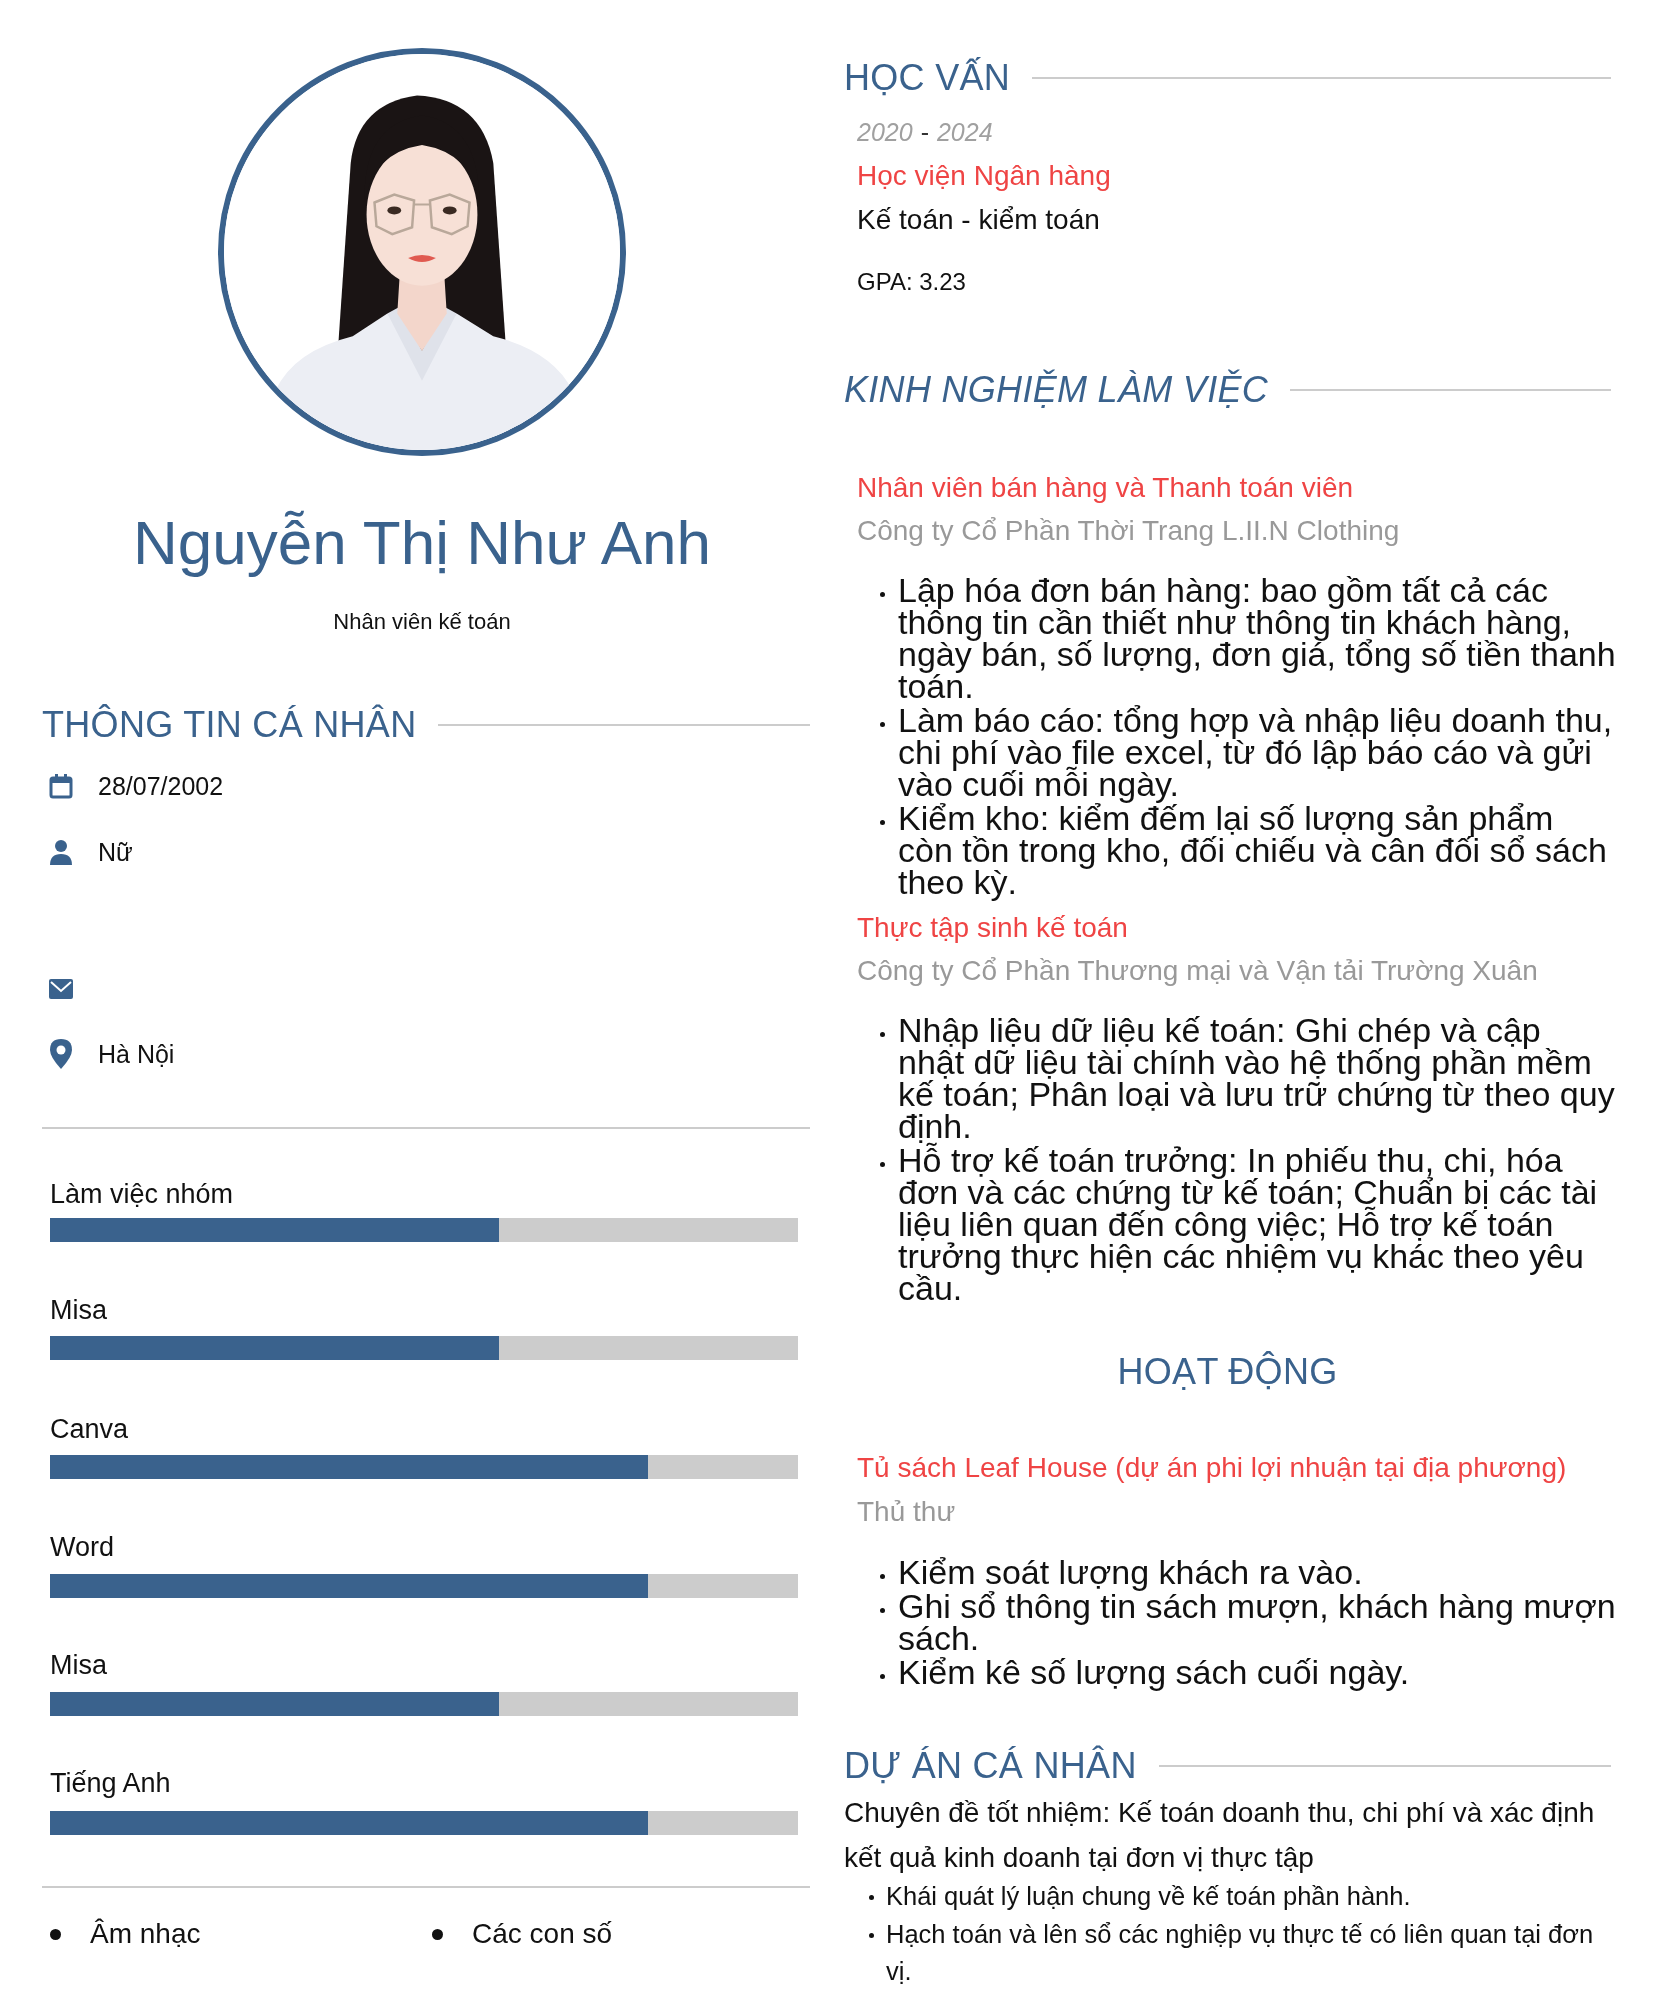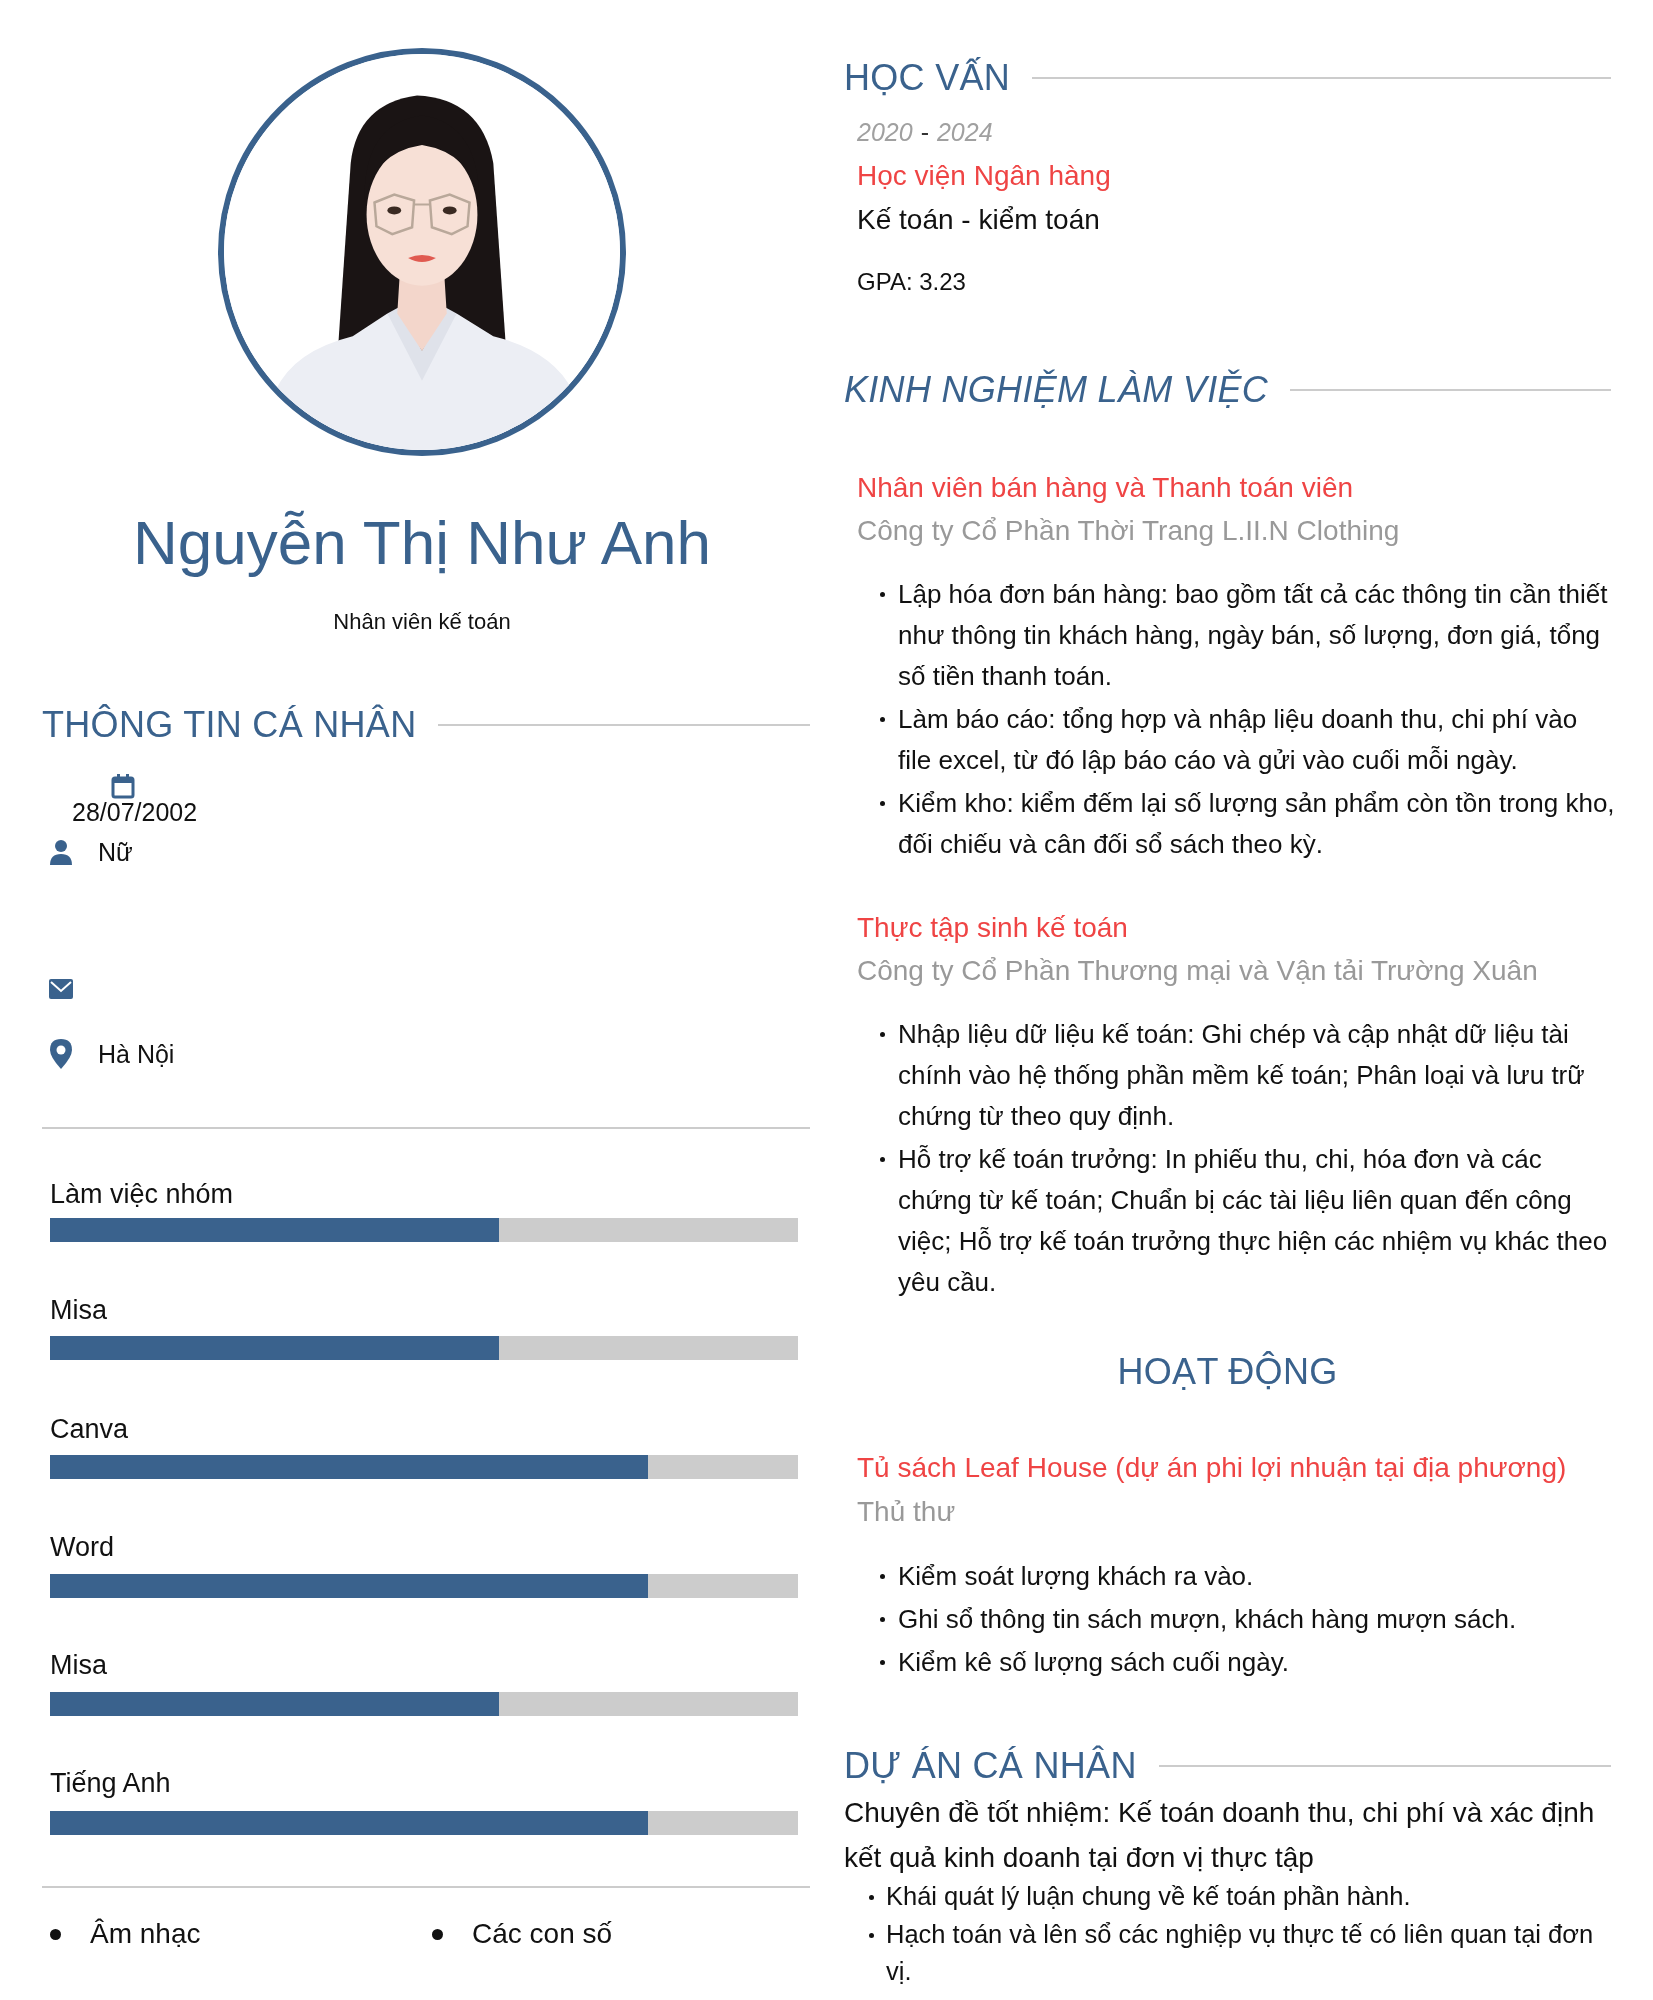--- a/index.html
+++ b/index.html
@@ -45,21 +45,21 @@
     
     .r-text { position: absolute; left: 857px; line-height: 1; white-space: nowrap; }
     .years { font-size: 25px; color: #a0a0a0; font-style: italic; }
     .years .sep { color: #333; font-style: normal; margin: 0 8px; }
     .org { font-size: 28px; color: #ef4444; }
     .major { font-size: 28px; color: #111; }
     .gpa { font-size: 24px; color: #111; }
     .company { font-size: 28px; color: #999999; }
 
     .bullets { position: absolute; left: 876px; width: 740px; }
-    .bullets .b { position: relative; padding-left: 22px; font-size: 26px; line-height: 41px; color: #111; }
+    .bullets .b { position: relative; padding-left: 22px; font-size: 34px; line-height: 32px; color: #111; }
     .bullets .b::before {
       content: ""; position: absolute; left: 4px; top: 18px; width: 5px; height: 5px;
       border-radius: 50%; background: #111;
     }
     .bullets .b + .b { margin-top: 2px; }
 
     .project-desc { position: absolute; left: 844px; width: 760px; font-size: 28px; line-height: 45px; color: #111; }
     .proj-bullets { position: absolute; left: 866px; width: 750px; }
     .proj-bullets .b { position: relative; padding-left: 20px; font-size: 25.5px; line-height: 37.5px; color: #111; }
     .proj-bullets .b::before {
@@ -99,21 +99,21 @@
   </div>
 
   <div class="name">Nguyễn Thị Như Anh</div>
   <div class="subtitle">Nhân viên kế toán</div>
 
   <div class="section-head" style="left:42px; top:707px; width:768px;">
     <span class="title">THÔNG TIN CÁ NHÂN</span>
     <span class="rule"></span>
   </div>
 
-  <div class="info-row" style="top:772px;flex-direction:column;">
+  <div class="info-row" style="top:772px;">
     <span class="ico">
       <svg width="24" height="26" viewBox="0 0 24 26">
           <rect x="2" y="5" width="20" height="19" rx="2" fill="none" stroke="#3a628d" stroke-width="3"></rect>
           <rect x="2" y="5" width="20" height="5" fill="#3a628d"></rect>
           <rect x="6" y="1" width="3" height="6" fill="#3a628d"></rect>
           <rect x="15" y="1" width="3" height="6" fill="#3a628d"></rect>
         </svg>
     </span>
     <span class="txt">28/07/2002</span>
   </div>

